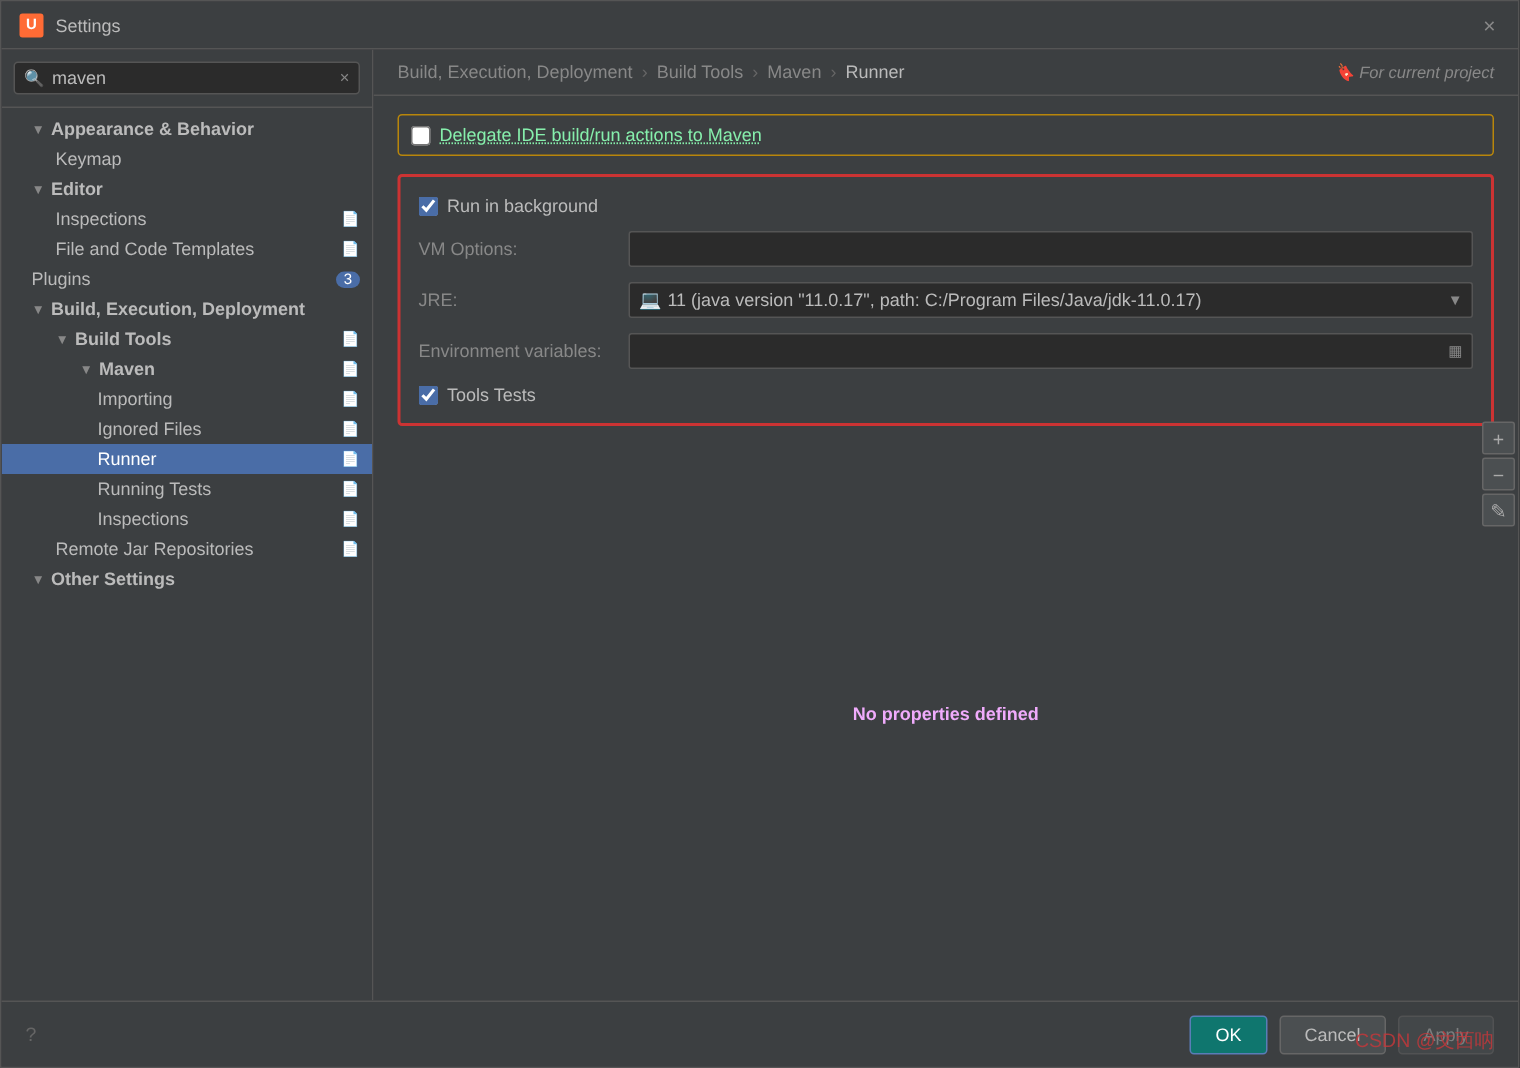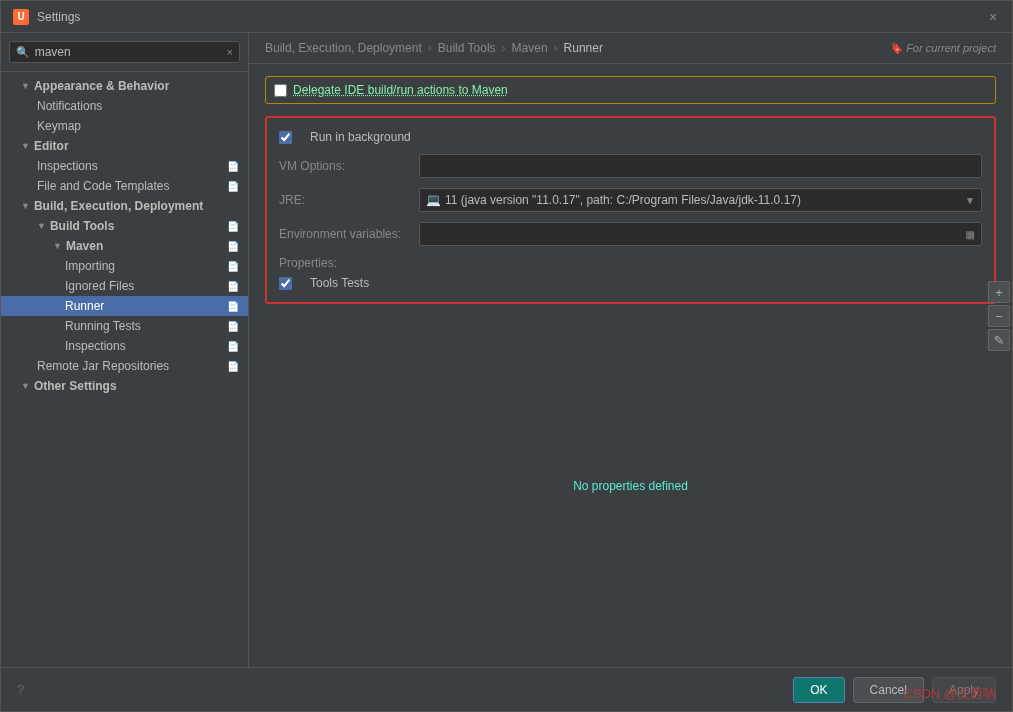--- a/index.html
+++ b/index.html
@@ -254,35 +254,36 @@
       justify-content: space-between;
     }
     .env-btn { color: #888; cursor: pointer; font-size: 10px; }
     .properties-section {
       margin-top: 2px;
     }
     .properties-label { color: #888; margin-bottom: 6px; font-size: 12px; }
     .checkbox-row {
       display: flex;
       align-items: center;
-      gap: 18px;
+      gap: 6px;
       margin-left: 0;
     }
     .checkbox-row label { color: #bbbbbb; cursor: pointer; }
     input[type="checkbox"] {
       accent-color: #4a6da7;
       cursor: pointer;
     }
     .no-props-area {
       flex: 1;
       display: flex;
       align-items: center;
       justify-content: center;
-      color: #5eead4;
-      font-size: 12px;
+      color: #f0abfc;
+      font-size: 12px;
+      font-weight: bold;
     }
     .side-btn {
       width: 22px;
       height: 22px;
       background: #4b4f51;
       border: 1px solid #666;
       color: #aaa;
       cursor: pointer;
       display: flex;
       align-items: center;
@@ -362,39 +363,40 @@
         </div>
       </div>
 
       <div class="nav-tree">
 
         <div class="nav-section-header nav-indent1">
           <span class="arrow">▼</span>
           <span>Appearance &amp; Behavior</span>
         </div>
         <div class="nav-item nav-indent2">
-          <span>Notifications</span>
-        </div>
-        <div class="nav-item nav-indent2">
           <span>Keymap</span>
         </div>
 
         <div class="nav-section-header nav-indent1">
           <span class="arrow">▼</span>
           <span>Editor</span>
         </div>
         <div class="nav-item nav-indent2">
           <span>Inspections</span>
           <span class="copy-icon">📄</span>
         </div>
         <div class="nav-item nav-indent2">
           <span>File and Code Templates</span>
           <span class="copy-icon">📄</span>
         </div>
 
+        <div class="nav-item nav-indent1">
+          <span>Plugins</span>
+          <span class="badge">3</span>
+        </div>
 
         <div class="nav-section-header nav-indent1">
           <span class="arrow">▼</span>
           <span>Build, Execution, Deployment</span>
         </div>
 
         <div class="nav-section-header nav-indent2">
           <span class="arrow">▼</span>
           <span>Build Tools</span>
           <span class="copy-icon">📄</span>
@@ -495,21 +497,20 @@
             <span class="row-label">Environment variables:</span>
             <div class="row-value">
               <div class="env-field">
                 <span></span>
                 <span class="env-btn">▦</span>
               </div>
             </div>
           </div>
 
           <div class="properties-section">
-            <div class="properties-label">Properties:</div>
             <div class="checkbox-row">
               <input type="checkbox" id="skip-tests-cb" checked="" style="">
               <label for="skip-tests-cb">Tools Tests</label>
             </div>
           </div>
         </div>
 
         <div class="no-props-area">
           <span>No properties defined</span>
         </div>

